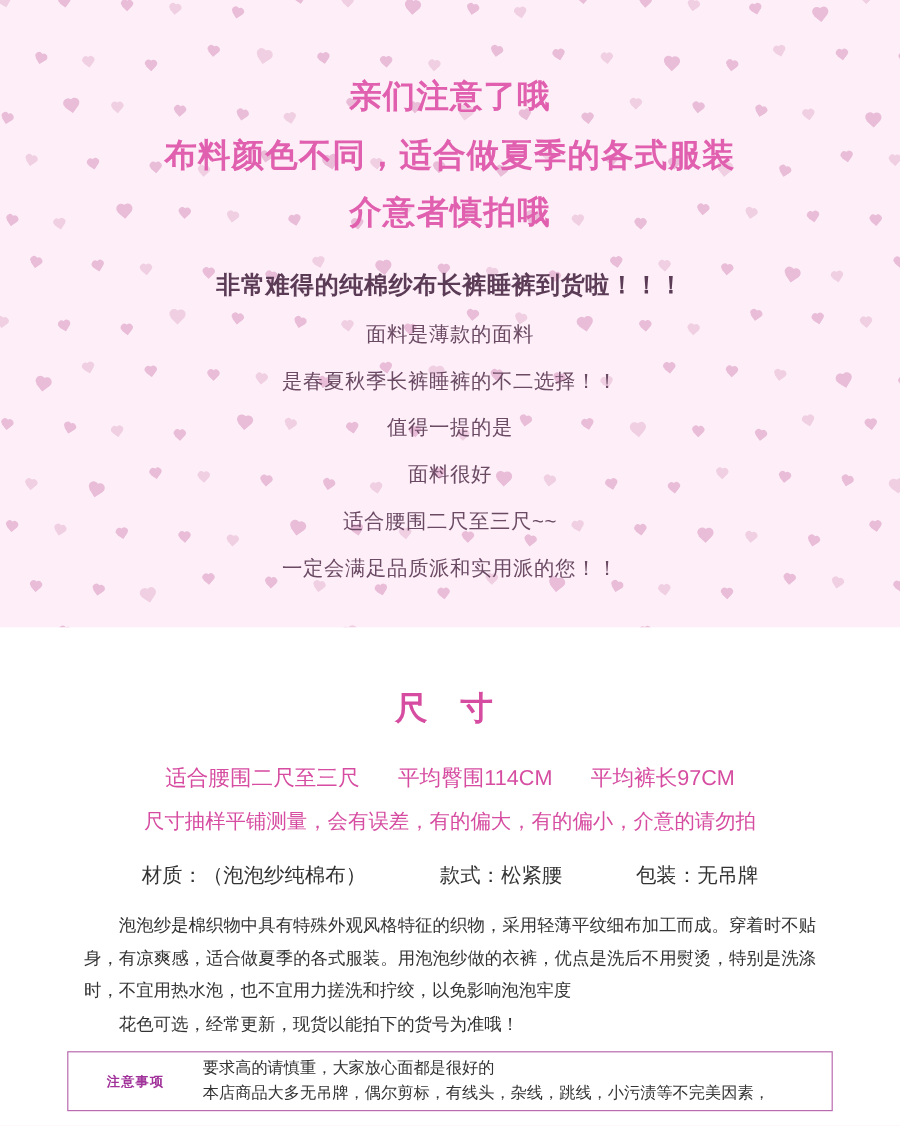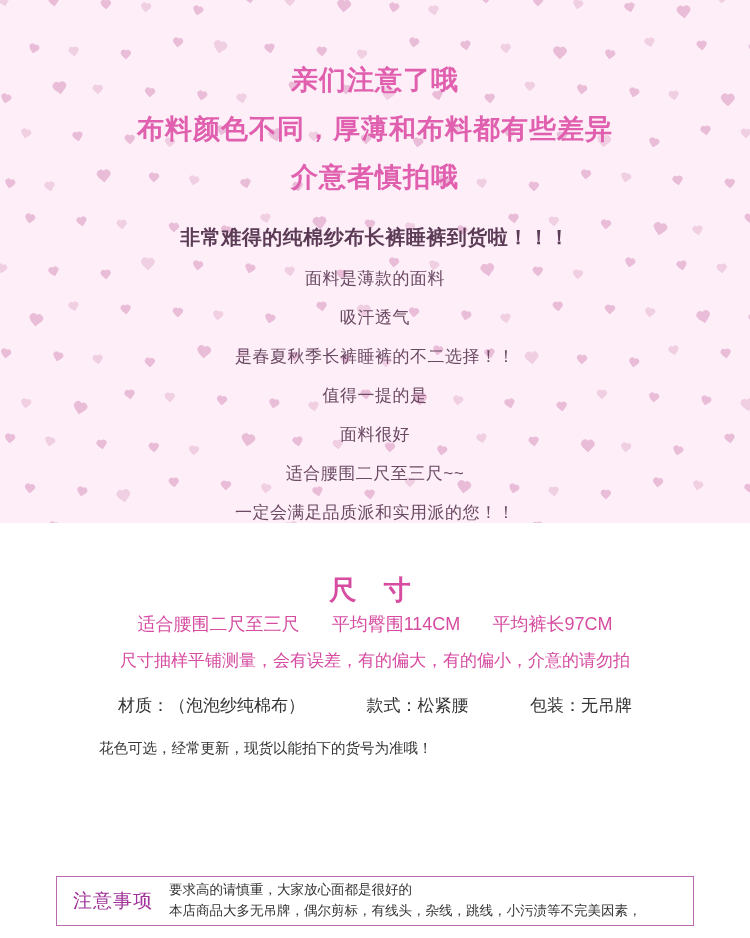--- a/index.html
+++ b/index.html
@@ -115,21 +115,21 @@
     background: #ffffff;
   }
   .size-title {
     font-size: 27px;
     font-weight: bold;
     color: #d64ca0;
     letter-spacing: 10px;
     margin-top: 25px;
   }
   .size-row {
-    margin-top: 4px;
+    margin-top: 28px;
     font-size: 18px;
     color: #d64ca0;
   }
   .size-row .gap { display: inline-block; width: 22px; }
   .size-note {
     margin-top: 13px;
     font-size: 17px;
     color: #d64ca0;
   }
 
@@ -165,22 +165,22 @@
     height: 50px;
     border: 1px solid #b96ab0;
     box-sizing: border-box;
     display: flex;
     align-items: center;
   }
   .notice-label {
     width: 112px;
     flex: 0 0 112px;
     text-align: center;
-    font-size: 19px;
-    font-weight: normal;
+    font-size: 11px;
+    font-weight: bold;
     color: #a0329a;
     letter-spacing: 1px;
   }
   .notice-body {
     flex: 1;
     font-size: 13.5px;
     color: #333333;
     line-height: 1.55;
     padding-right: 8px;
   }
@@ -383,25 +383,24 @@
         <div class="heart" style="left: 600px; top: 490px; transform: rotate(-2deg);"></div>
         <div class="heart" style="left: 652px; top: 478px; transform: rotate(5deg);"></div>
         <div class="heart alt" style="left: 692px; top: 481px; transform: rotate(12deg);"></div>
         <div class="heart" style="left: 744px; top: 484px; transform: rotate(-11deg);"></div>
         <div class="heart" style="left: 48px; top: 522px; transform: rotate(10deg);"></div>
         <div class="heart alt big" style="left: 284px; top: 522px; transform: rotate(-15deg);"></div>
         <div class="heart" style="left: 532px; top: 522px; transform: rotate(-10deg);"></div>
       </div>
     <div class="hero-text">
       <div class="hl-1">亲们注意了哦</div>
-      <div class="hl-2">布料颜色不同，厚薄和布料都有些差异</div>
+      <div class="hl-2">布料颜色不同，适合做夏季的各式服装</div>
       <div class="hl-3">介意者慎拍哦</div>
       <div class="sub-strong">非常难得的纯棉纱布长裤睡裤到货啦！！！</div>
       <div class="sub-line">面料是薄款的面料</div>
-      <div class="sub-line">吸汗透气</div>
       <div class="sub-line">是春夏秋季长裤睡裤的不二选择！！</div>
       <div class="sub-line">值得一提的是</div>
       <div class="sub-line">面料很好</div>
       <div class="sub-line">适合腰围二尺至三尺~~</div>
       <div class="sub-line">一定会满足品质派和实用派的您！！</div>
     </div>
   </div>
 
   <div class="size-section">
     <div class="size-title">尺 寸</div>
@@ -416,20 +415,21 @@
 
     <div class="spec-row">
       <span class="item">材质：（泡泡纱纯棉布）</span>
       <span class="sp"></span>
       <span class="item">款式：松紧腰</span>
       <span class="sp"></span>
       <span class="item">包装：无吊牌</span>
     </div>
 
     <div class="paras">
+      <p>泡泡纱是棉织物中具有特殊外观风格特征的织物，采用轻薄平纹细布加工而成。穿着时不贴身，有凉爽感，适合做夏季的各式服装。用泡泡纱做的衣裤，优点是洗后不用熨烫，特别是洗涤时，不宜用热水泡，也不宜用力搓洗和拧绞，以免影响泡泡牢度</p>
       <p>花色可选，经常更新，现货以能拍下的货号为准哦！</p>
     </div>
   </div>
 
   <div class="notice">
     <div class="notice-label">注意事项</div>
     <div class="notice-body">
       <div>要求高的请慎重，大家放心面都是很好的</div>
       <div>本店商品大多无吊牌，偶尔剪标，有线头，杂线，跳线，小污渍等不完美因素，</div>
     </div>

